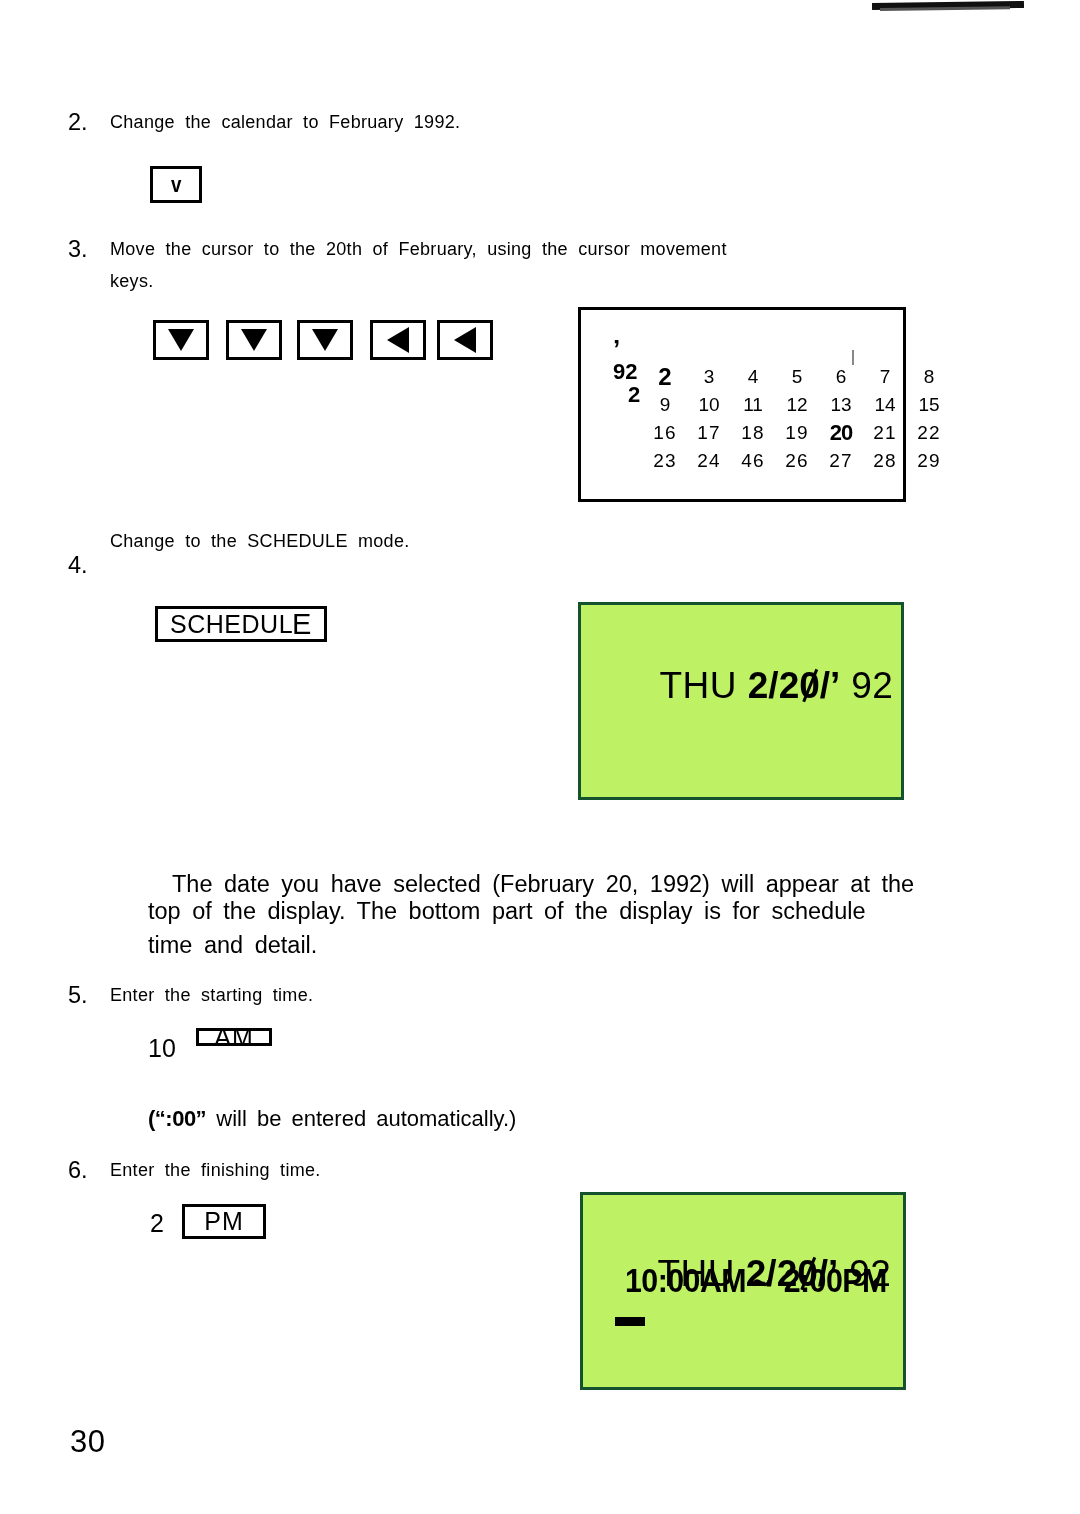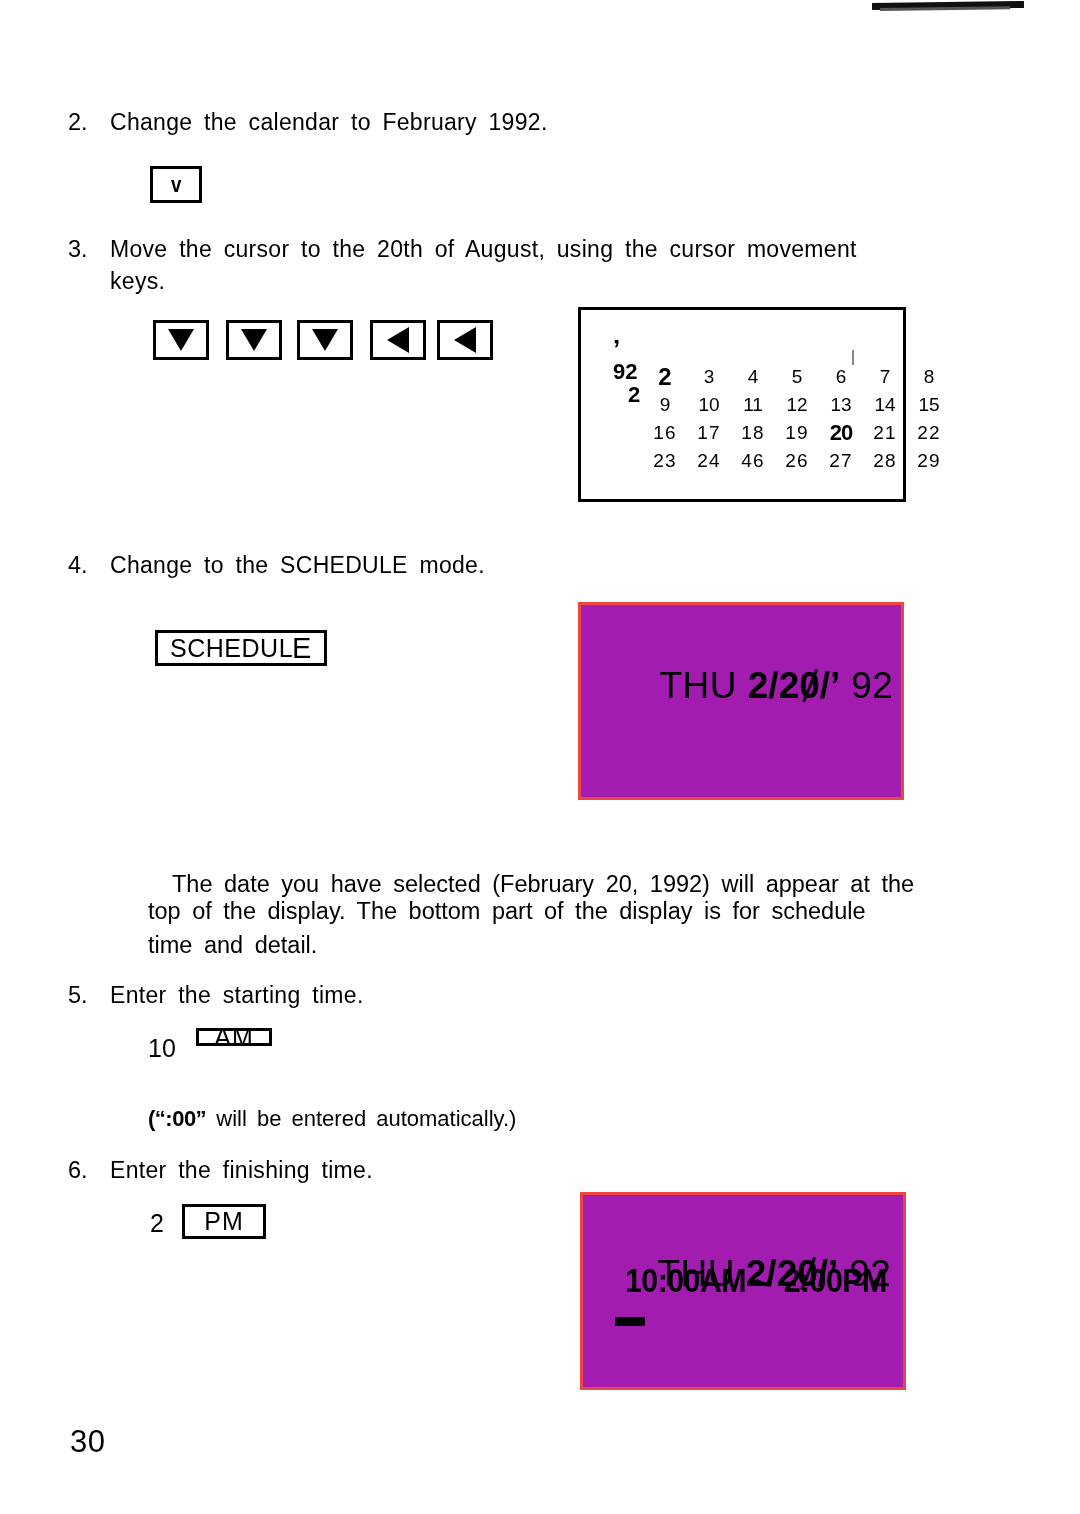--- a/index.html
+++ b/index.html
@@ -33,21 +33,21 @@
     left: 8px;
     top: 5px;
     width: 130px;
     height: 3px;
     background: #555555;
   }
 
   
   .step {
     position: absolute;
-    font-size: 23px;
+    font-size: 18px;
     letter-spacing: 0.3px;
     line-height: 31px;
     word-spacing: 5px;
     white-space: nowrap;
   }
   .step-num {
     position: absolute;
     font-size: 23.5px;
     line-height: 31px;
   }
@@ -125,21 +125,20 @@
   
   .key-schedule {
     position: absolute;
     box-sizing: border-box;
     border: 3px solid #000;
     background: #fff;
     height: 36px;
     display: flex;
     align-items: center;
     justify-content: center;
-    margin-top: 24px;
   }
   .key-schedule .sched-main {
     font-size: 25px;
     letter-spacing: 0.5px;
   }
   .key-schedule .sched-e {
     font-size: 29px;
     letter-spacing: 0.5px;
     margin-left: -1px;
   }
@@ -147,22 +146,22 @@
   
   .keynum {
     position: absolute;
     font-size: 25px;
   }
 
   
   .lcd {
     position: absolute;
     box-sizing: border-box;
-    border: 3px solid #ef4444;
-    background: #a21caf;
+    border: 3px solid #14532d;
+    background: #bef264;
   }
   .lcd-line {
     position: absolute;
     white-space: pre;
     font-family: "Liberation Sans", sans-serif;
   }
   .lcd-date {
     font-size: 37px;
     letter-spacing: 0.5px;
   }
@@ -267,21 +266,21 @@
 <div class="scan-artifact"></div>
 
 <div class="step-num" style="left:68px; top:107px;">2.</div>
 <div class="step" style="left:110px; top:107px;">Change  the  calendar  to  February  1992.</div>
 
 <div class="key key-small" style="left:150px; top:166px;">
   <span class="chev-v">v</span>
 </div>
 
 <div class="step-num" style="left:68px; top:234px;">3.</div>
-<div class="step" style="left:110px; top:234px;">Move  the  cursor  to  the  20th  of  August,  using  the  cursor  movement</div>
+<div class="step" style="left:110px; top:234px;">Move  the  cursor  to  the  20th  of  February,  using  the  cursor  movement</div>
 <div class="step" style="left:110px; top:266px;">keys.</div>
 
 <div class="key key-arrow" style="left:153px; top:320px;">
   <span class="tri-down"></span>
 </div>
 <div class="key key-arrow" style="left:226px; top:320px;">
   <span class="tri-down"></span>
 </div>
 <div class="key key-arrow" style="left:297px; top:320px;">
   <span class="tri-down"></span>
@@ -327,21 +326,21 @@
       <div class="cal-cell r3">24</div>
       <div class="cal-cell r3">46</div>
       <div class="cal-cell r3">26</div>
       <div class="cal-cell r3">27</div>
       <div class="cal-cell r3">28</div>
       <div class="cal-cell r3">29</div>
     </div>
 </div>
 
 <div class="step-num" style="left:68px; top:550px;">4.</div>
-<div class="step" style="left:110px; top:550px;">Change  to  the  SCHEDULE  mode.</div>
+<div class="step" style="left:110px; top:526px;">Change  to  the  SCHEDULE  mode.</div>
 
 <div class="key-schedule" style="left:155px; top:606px; width:172px;">
   <span class="sched-main">SCHEDUL</span>
     <span class="sched-e">E</span>
 </div>
 
 <div class="lcd" style="left:578px; top:602px; width:326px; height:198px;">
   <div class="lcd-line lcd-date" style="left:36px; top:18px;">
     <span>THU</span><span> </span><span class="dnum">2</span><span class="dnum">/</span><span class="dnum">2</span><span class="dnum slashzero">0</span><span class="dnum">/</span><span class="dnum">’</span><span> </span><span>92</span>
   </div>

